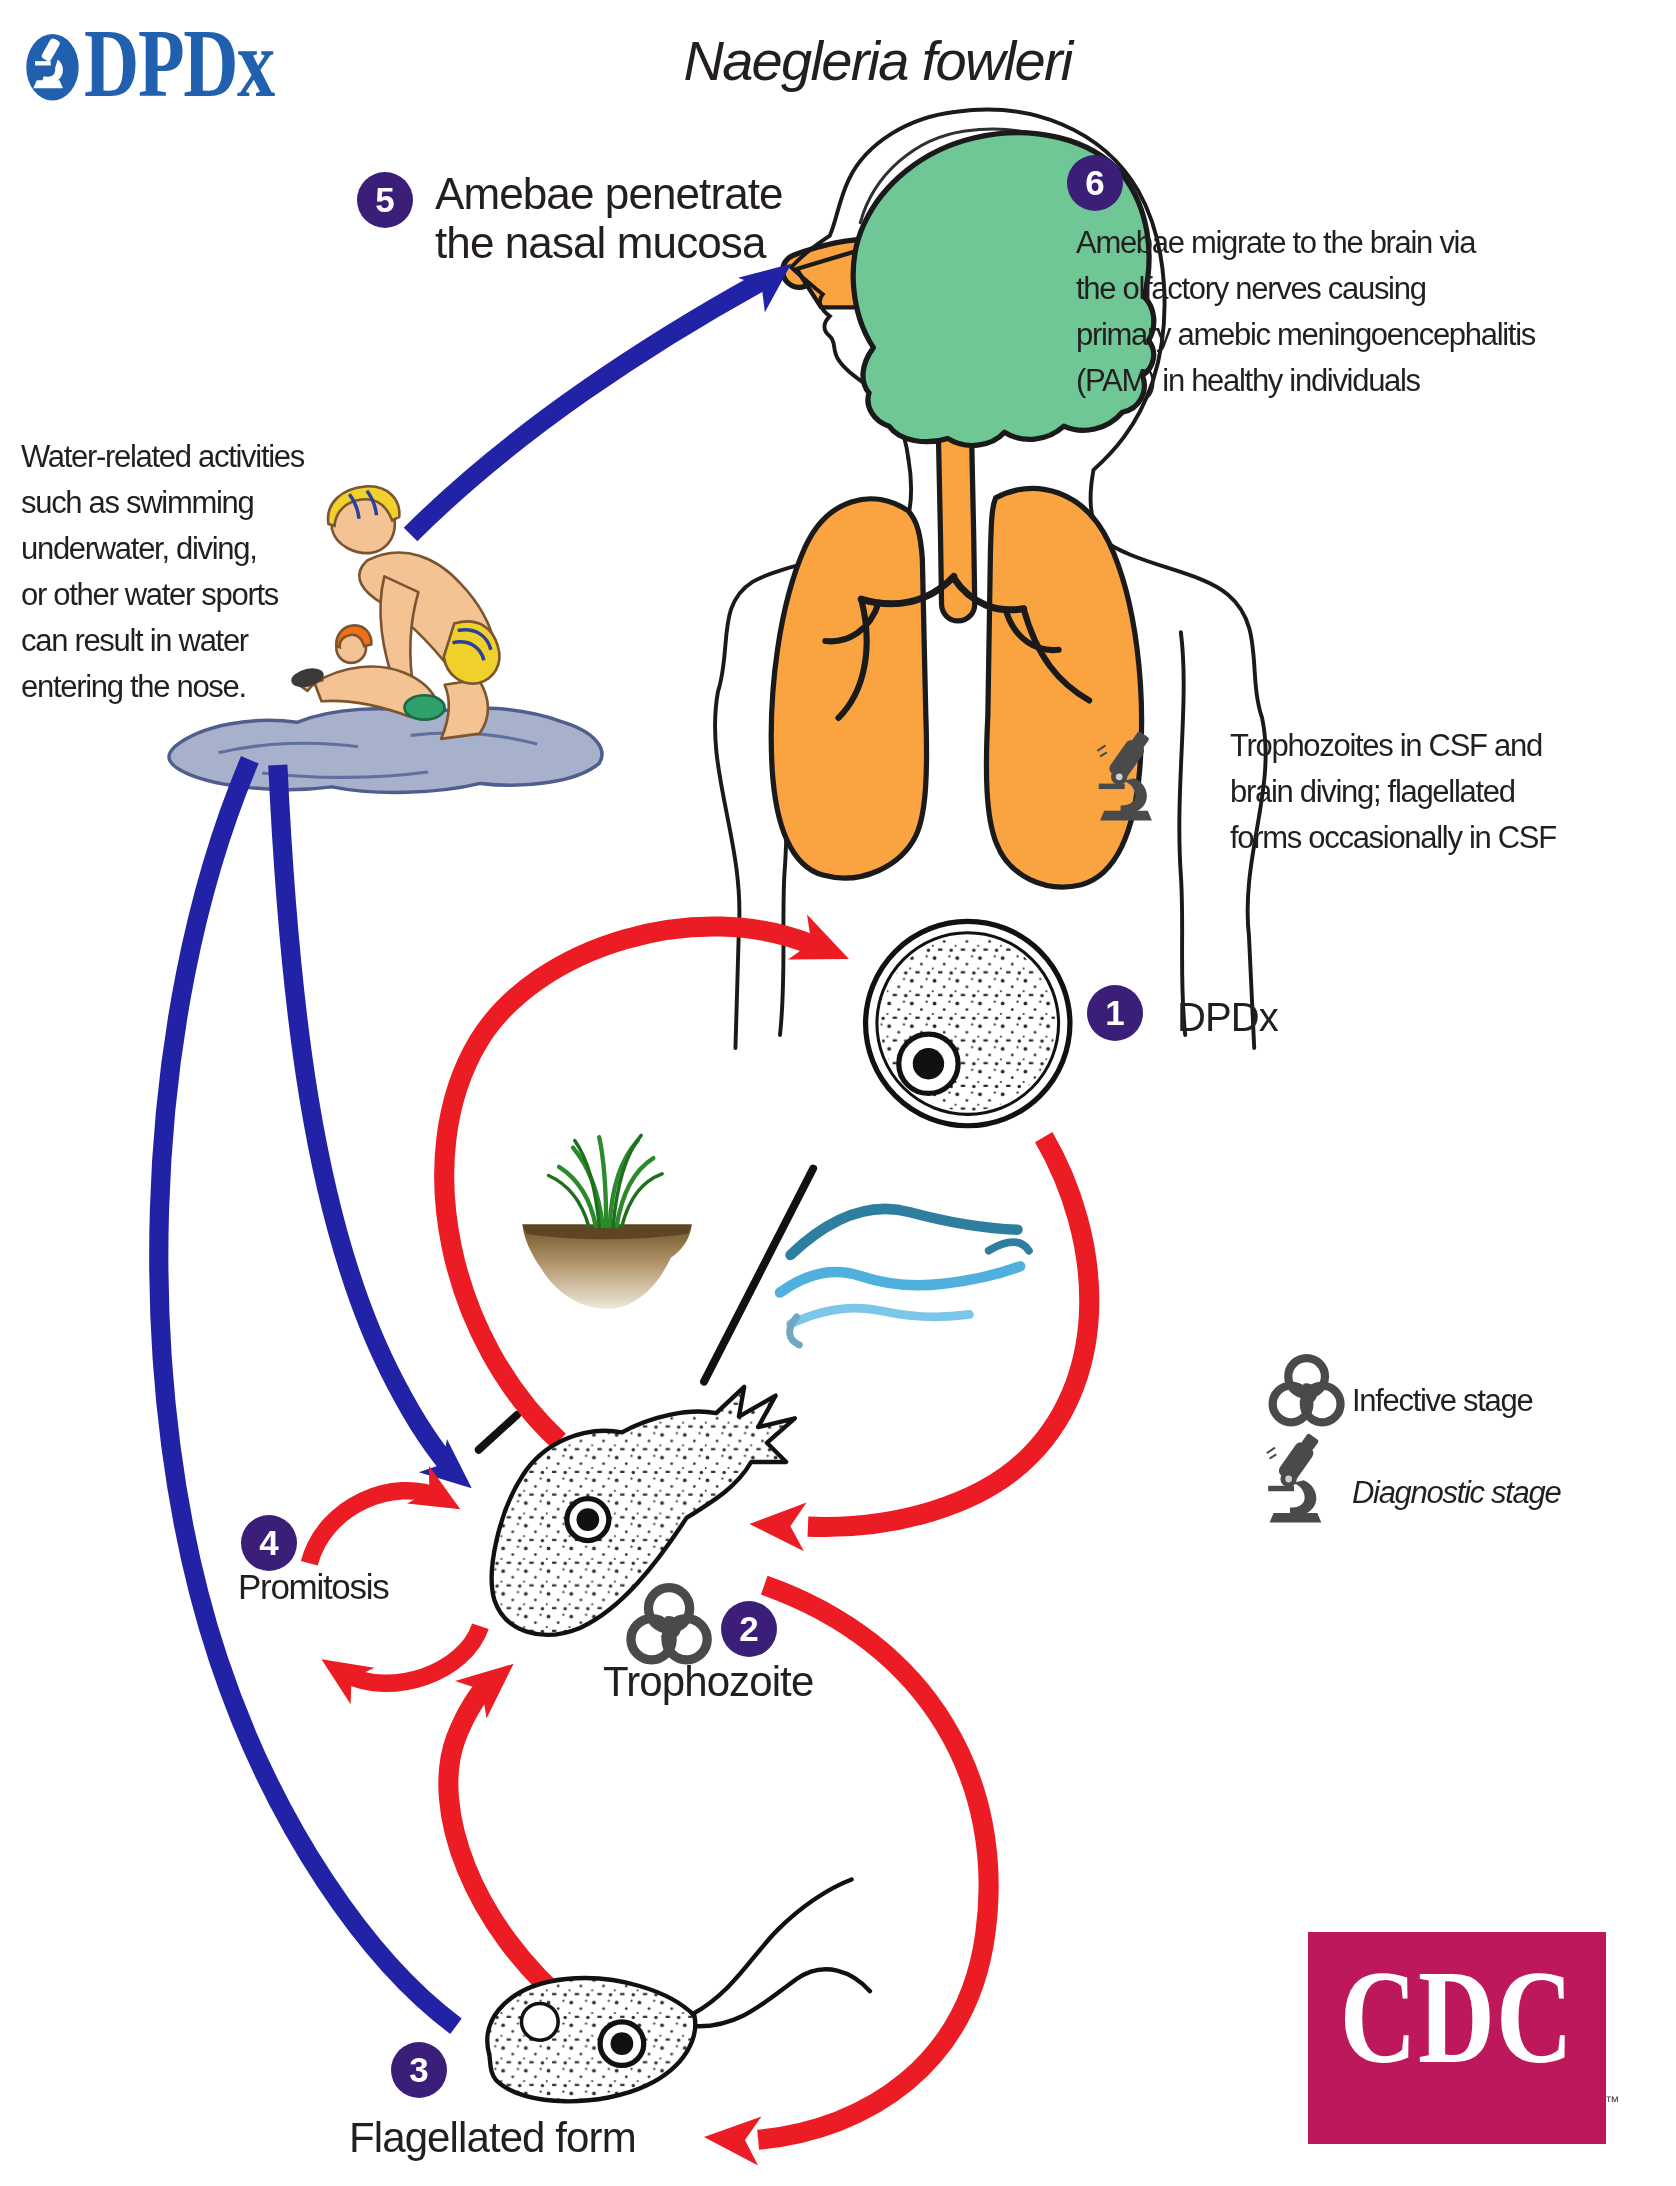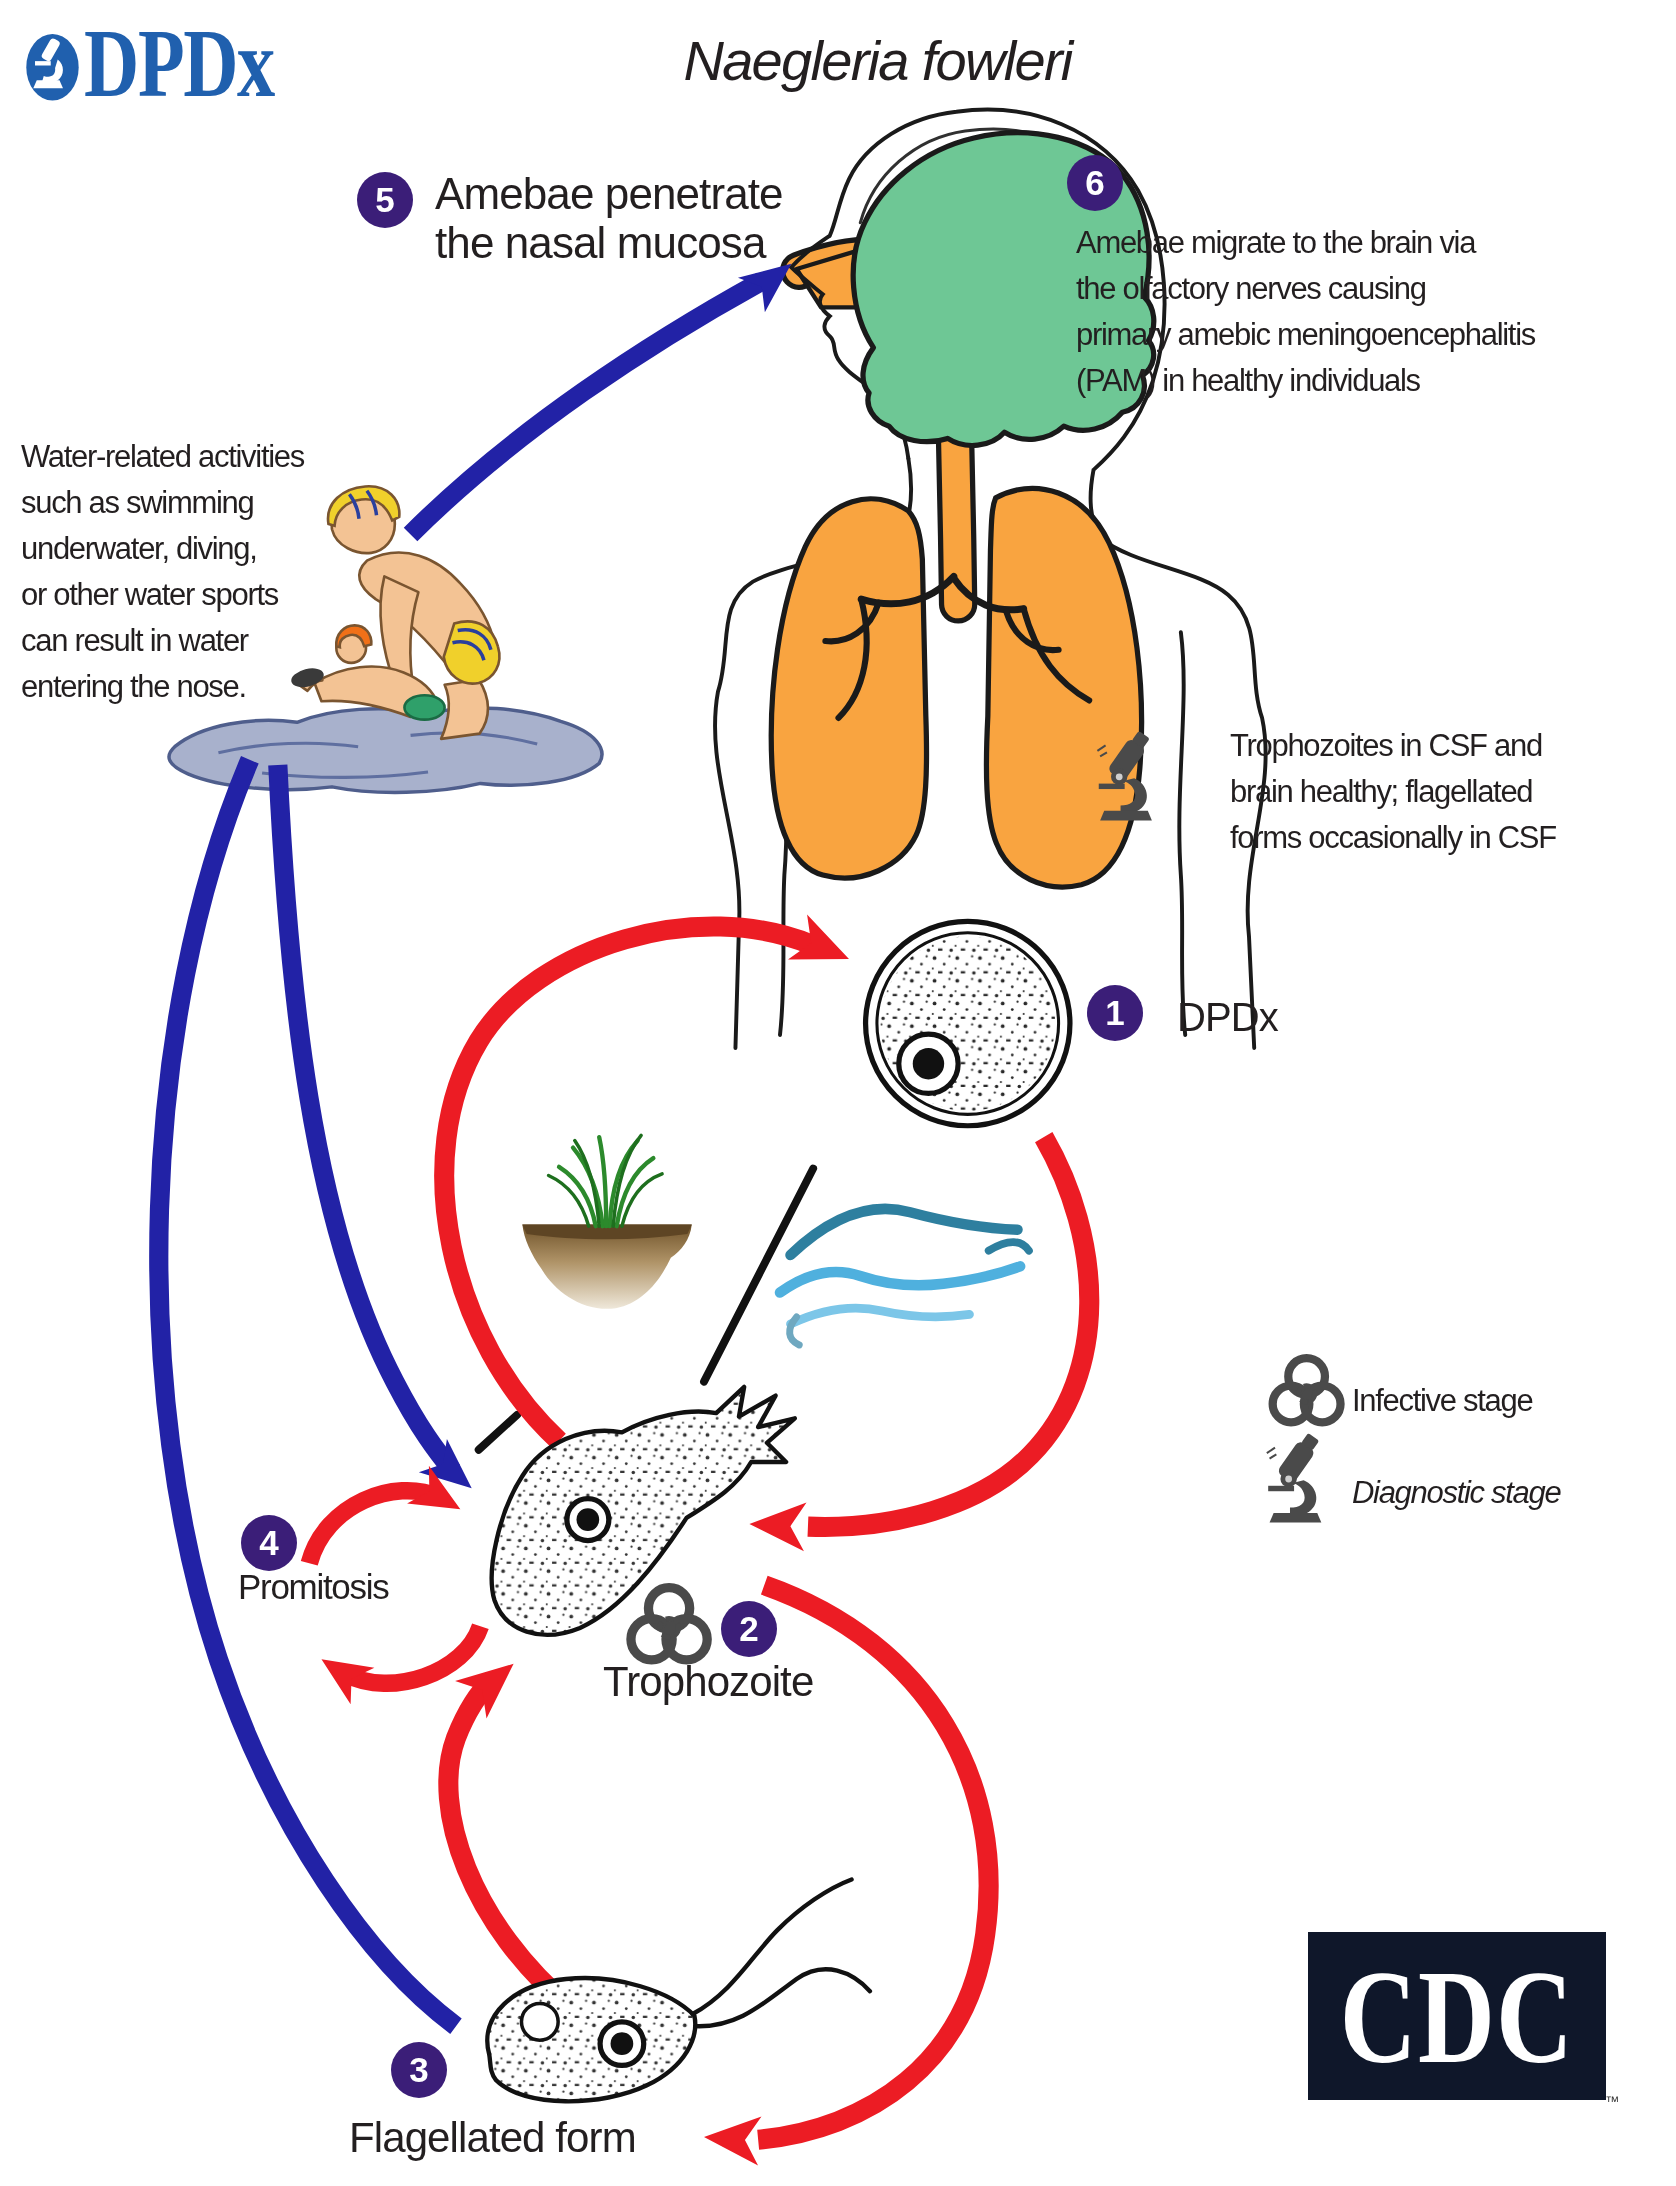--- a/index.html
+++ b/index.html
@@ -18,21 +18,21 @@
   #step5-text{left:435px;top:169px;font-size:44px;line-height:49px;letter-spacing:-0.9px;}
   #step6-text{left:1076px;top:220px;}
   #water-text{left:21px;top:434px;}
   #csf-text{left:1230px;top:723px;}
   #cyst-label{left:1177px;top:995px;font-size:40px;}
   #promitosis-label{left:238px;top:1568px;font-size:35px;letter-spacing:-1.3px;}
   #trophozoite-label{left:603px;top:1659px;}
   #flagellated-label{left:349px;top:2115px;text-align:center;}
   #legend-infective{left:1352px;top:1378px;}
   #legend-diagnostic{left:1352px;top:1470px;font-style:italic;}
-  #cdc-box{left:1308px;top:1932px;width:298px;height:168px;background:#0f172a;}
+  #cdc-box{left:1308px;top:1932px;width:298px;height:212px;background:#be185d;}
   #cdc-text{position:absolute;left:0;top:0;width:100%;height:100%;text-align:center;
             font-family:"Liberation Serif",serif;font-weight:bold;font-size:133px;line-height:171px;
             color:#fff;transform:scaleX(.8);transform-origin:center;letter-spacing:1.7px;}
   #tm{left:1605px;top:2093px;font-size:14px;color:#333;letter-spacing:0;}
 </style>
 </head>
 <body>
 
 <div id="canvas">
 
@@ -313,21 +313,21 @@
 primary amebic meningoencephalitis
 (PAM) in healthy individuals</div>
 
 <div id="water-text" class="abs txt">Water-related activities
 such as swimming
 underwater, diving,
 or other water sports
 can result in water
 entering the nose.</div>
 <div id="csf-text" class="abs txt">Trophozoites in CSF and
-brain healthy; flagellated
+brain diving; flagellated
 forms occasionally in CSF</div>
 
 <div class="abs numcircle" style="left:1087px;top:985px">1</div>
 <div id="cyst-label" class="abs stagelabel">DPDx</div>
 
 <div class="abs numcircle" style="left:721px;top:1601px">2</div>
 <div id="trophozoite-label" class="abs stagelabel">Trophozoite</div>
 
 <div class="abs numcircle" style="left:391px;top:2042px">3</div>
 <div id="flagellated-label" class="abs stagelabel">Flagellated form</div>

